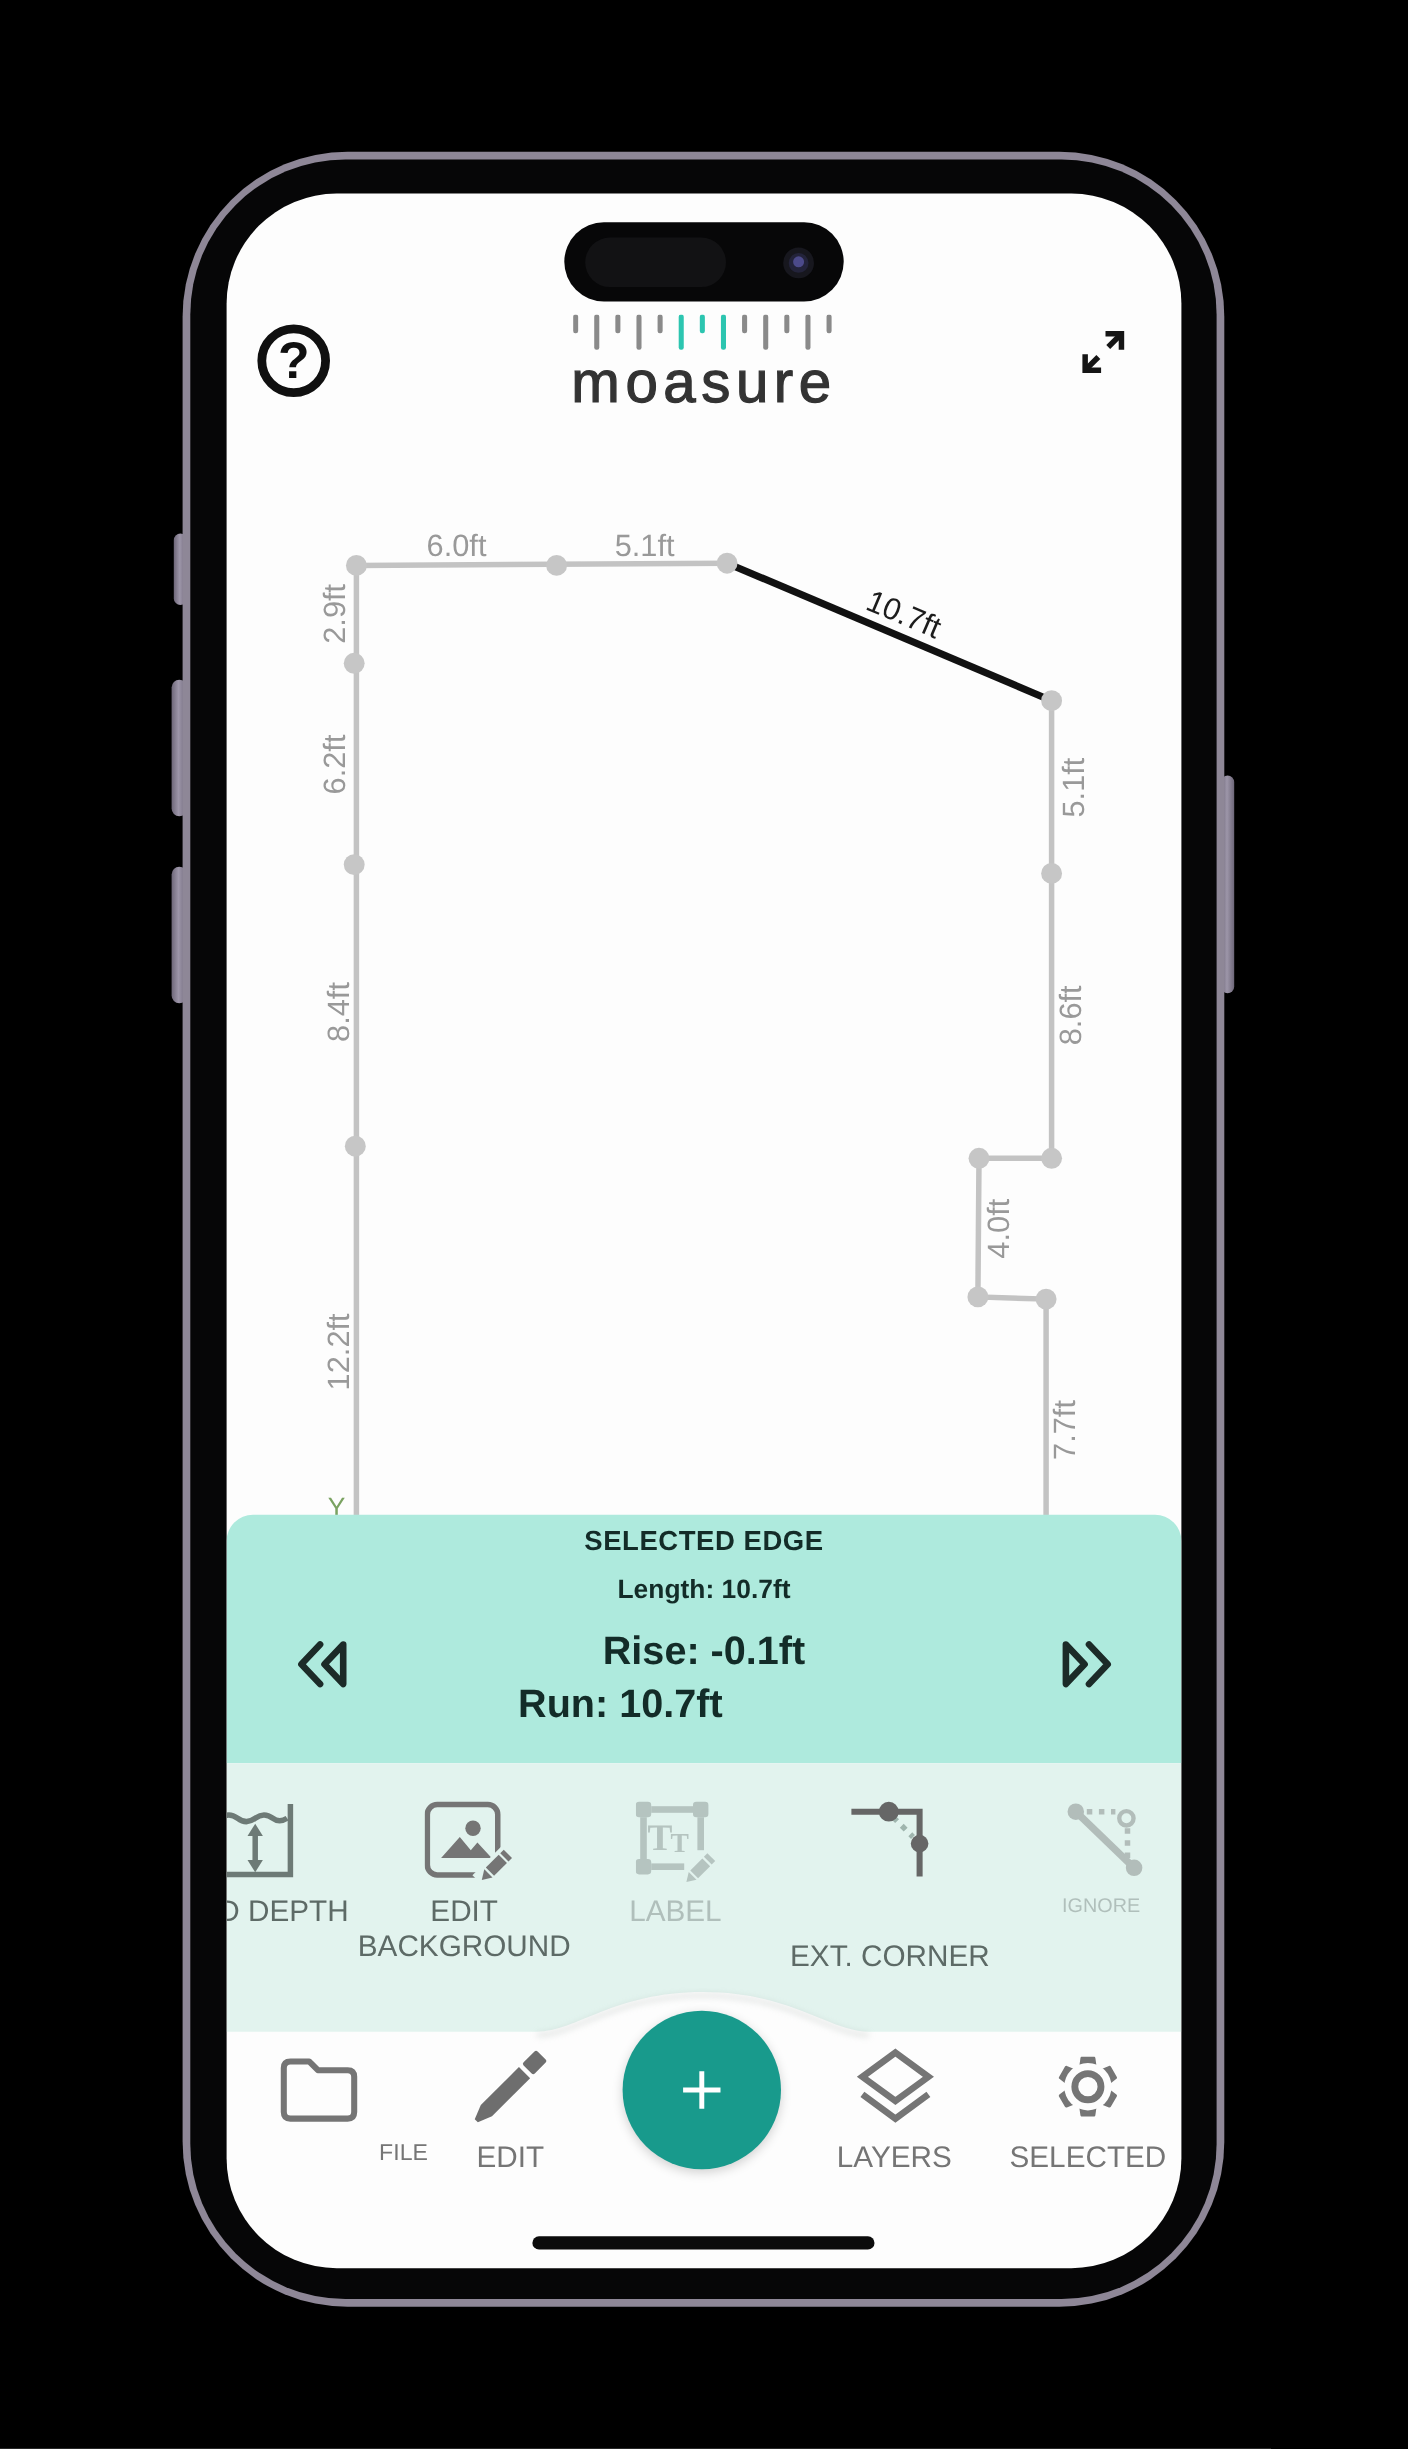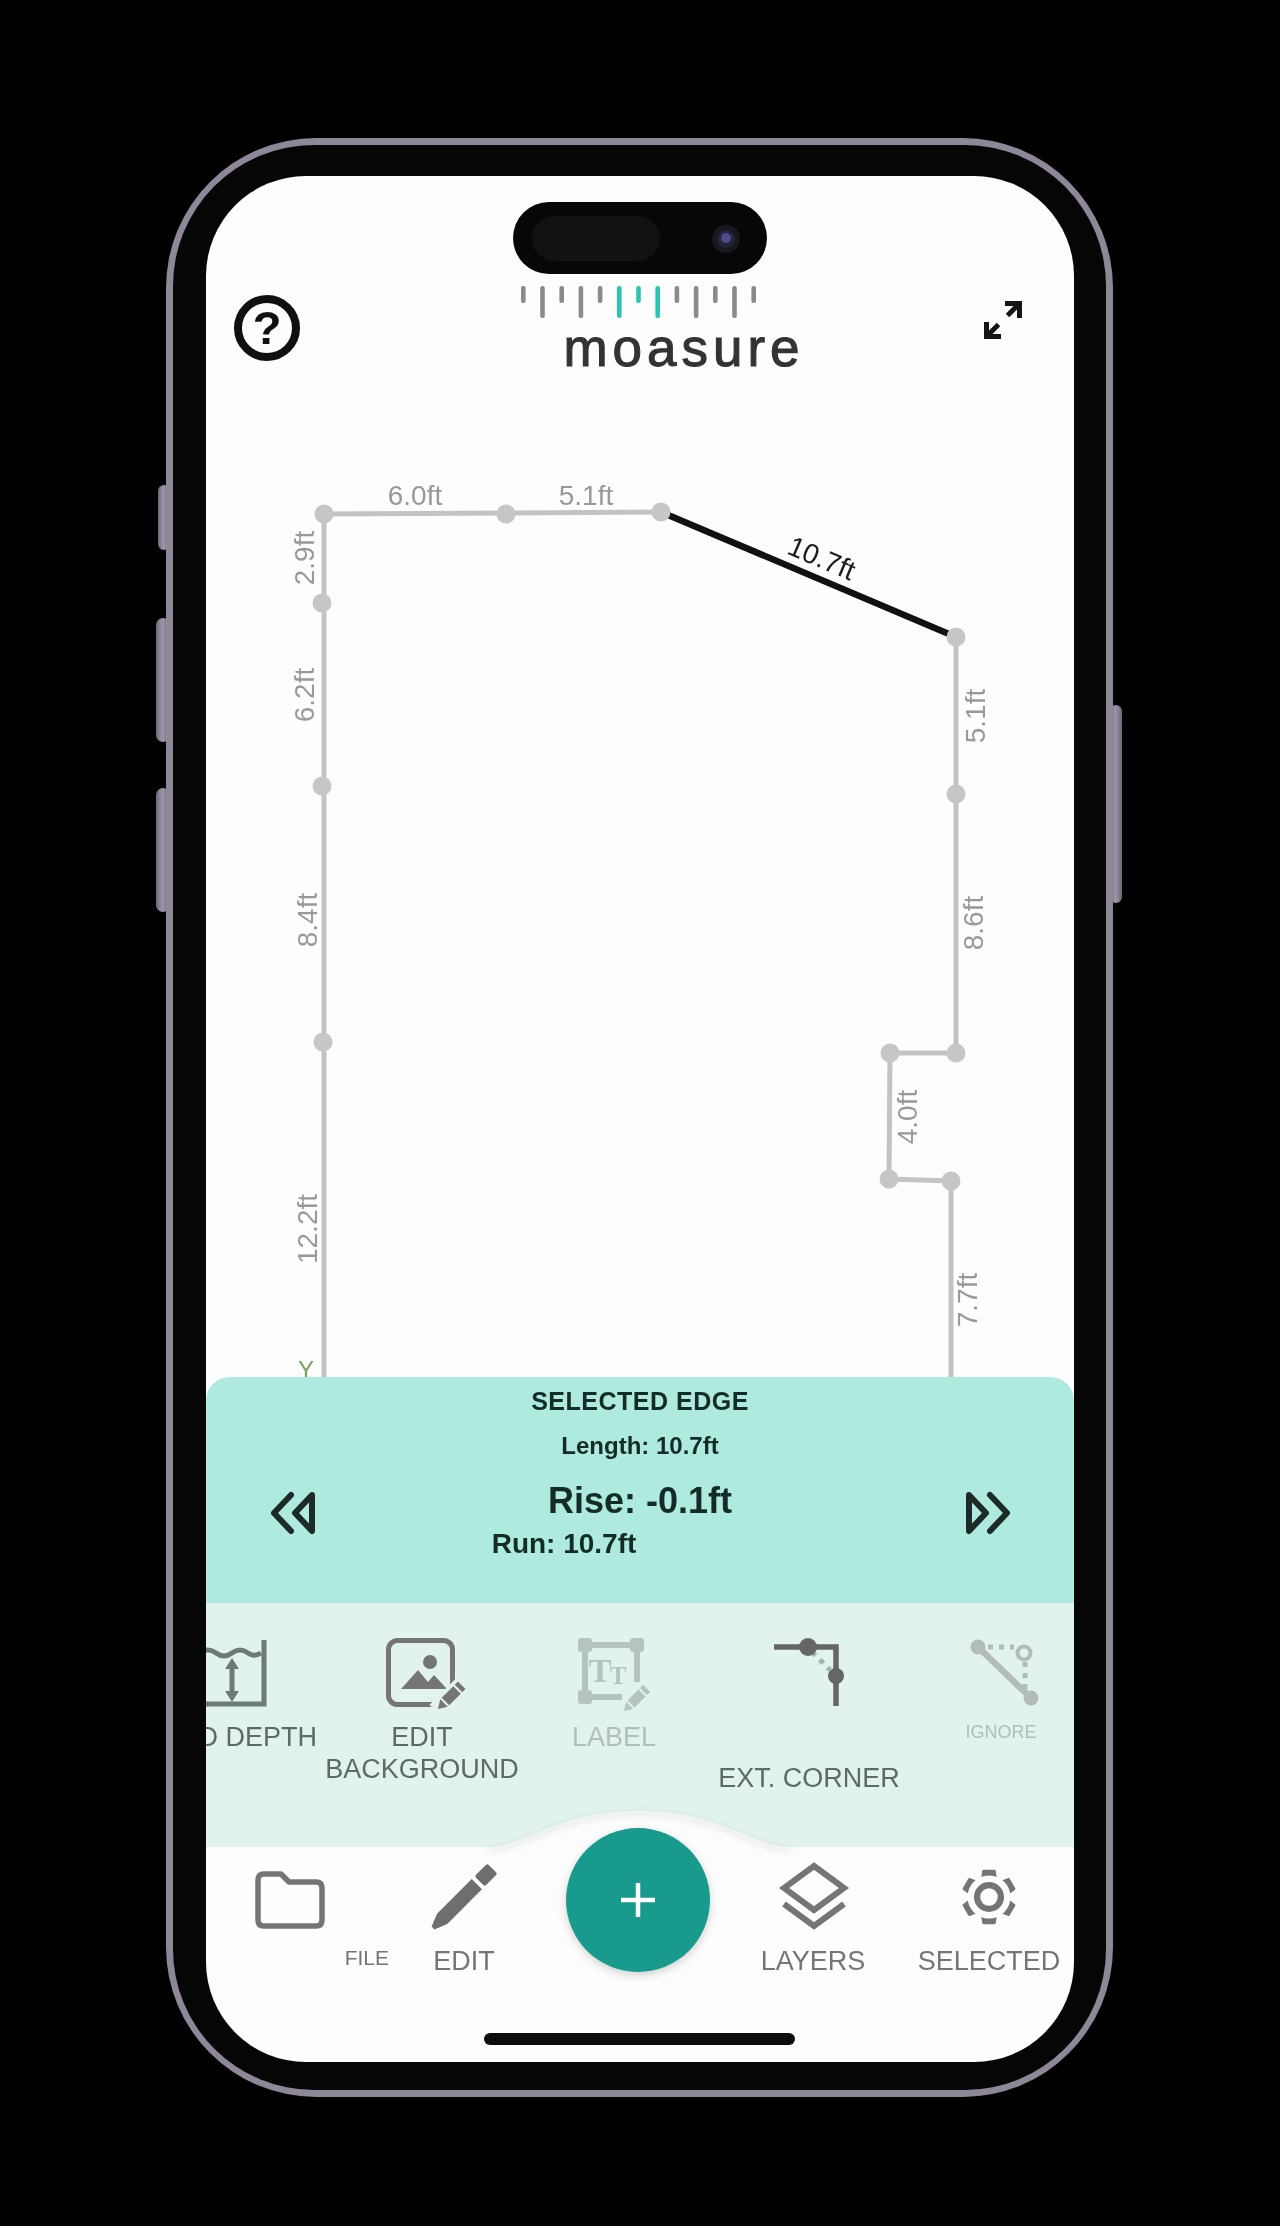--- a/index.html
+++ b/index.html
@@ -59,21 +59,21 @@
       <rect x="115.2" y="0" width="4.6" height="17" rx="2" fill="#2cc5b0"></rect>
       <rect x="134.4" y="0" width="4.6" height="32" rx="2" fill="#2cc5b0"></rect>
       <rect x="153.6" y="0" width="4.6" height="17" rx="2"></rect>
       <rect x="172.8" y="0" width="4.6" height="32" rx="2"></rect>
       <rect x="192.0" y="0" width="4.6" height="17" rx="2"></rect>
       <rect x="211.2" y="0" width="4.6" height="32" rx="2"></rect>
       <rect x="230.4" y="0" width="4.6" height="17" rx="2"></rect>
     </g>
   </svg>
 
-  <div class="abs" style="left:0px;top:141px;width:868px;text-align:center;font-size:53px;color:#333;letter-spacing:5px;padding-left:44px;-webkit-text-stroke:1.1px #333;">moasure</div>
+  <div class="abs" style="left:0px;top:141px;width:868px;text-align:center;font-size:53px;color:#333;letter-spacing:5px;-webkit-text-stroke:1.1px #333;">moasure</div>
 
   <svg class="abs" style="left:0px;top:0px;" width="868" height="1210" viewBox="0 0 868 1210">
     <g stroke="#c3c3c3" stroke-width="5" fill="none">
 
       <path d="M118 338 L455 336"></path>
 
       <path d="M118 338 L118 1210"></path>
 
       <path d="M750 461 L750 877 L684 877 L683 1003 L745 1005 L745 1210"></path>
     </g>
@@ -114,21 +114,21 @@
   </svg>
 
   <div class="abs" style="left:0px;top:1201px;width:868px;height:226px;background:#aeeadd;border-radius:24px 24px 0 0;"></div>
 
   <div class="abs" style="left:0px;top:1211px;width:868px;text-align:center;font-size:25px;font-weight:bold;letter-spacing:0.5px;color:#132c28;">SELECTED EDGE</div>
 
   <div class="abs" style="left:0px;top:1256px;width:868px;text-align:center;font-size:24px;font-weight:bold;color:#132c28;">Length: 10.7ft</div>
 
   <div class="abs" style="left:0px;top:1304px;width:868px;text-align:center;font-size:36px;font-weight:bold;color:#132c28;">Rise: -0.1ft</div>
 
-  <div class="abs" style="left:0px;top:1352px;width:716px;text-align:center;font-size:28px;font-weight:bold;color:#132c28;">Run: 10.7ft</div>
+  <div class="abs" style="left:0px;top:1352px;width:716px;text-align:center;font-size:36px;font-weight:bold;color:#132c28;">Run: 10.7ft</div>
 
   <svg class="abs" style="left:62px;top:1312px;" width="50" height="50" viewBox="0 0 50 50">
     <g stroke="#1c2b28" stroke-width="6" fill="none" stroke-linejoin="round" stroke-linecap="round">
       <path d="M23 7 L6 25 L23 43"></path>
       <path d="M44 7 L27 25 L44 43 Z"></path>
     </g>
   </svg>
 
   <svg class="abs" style="left:757px;top:1312px;" width="50" height="50" viewBox="0 0 50 50">
     <g stroke="#1c2b28" stroke-width="6" fill="none" stroke-linejoin="round" stroke-linecap="round">

